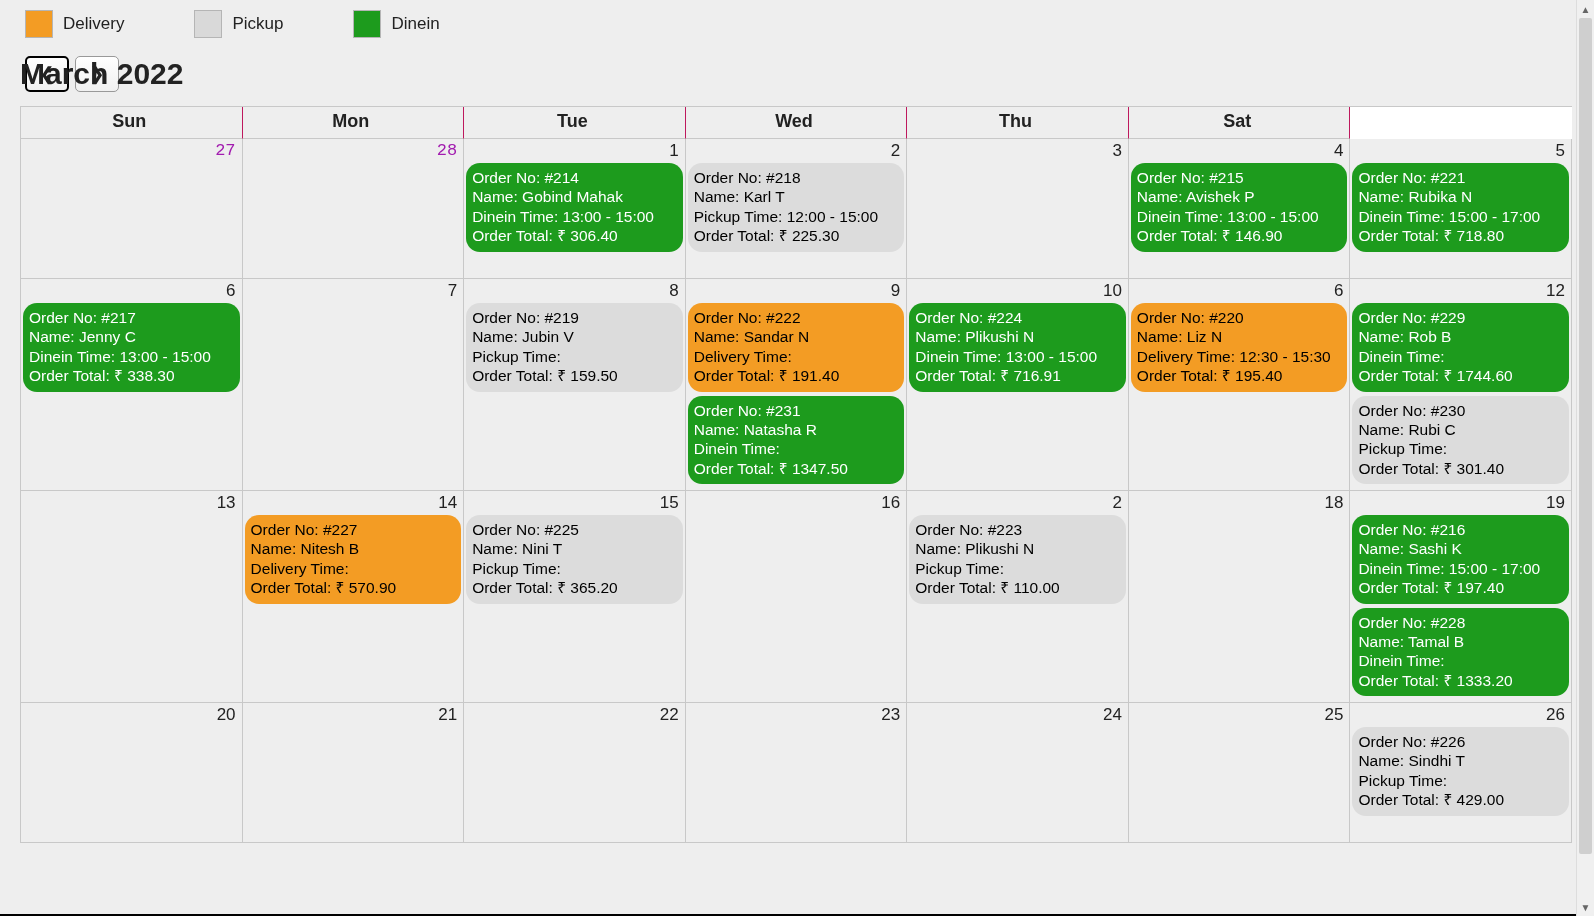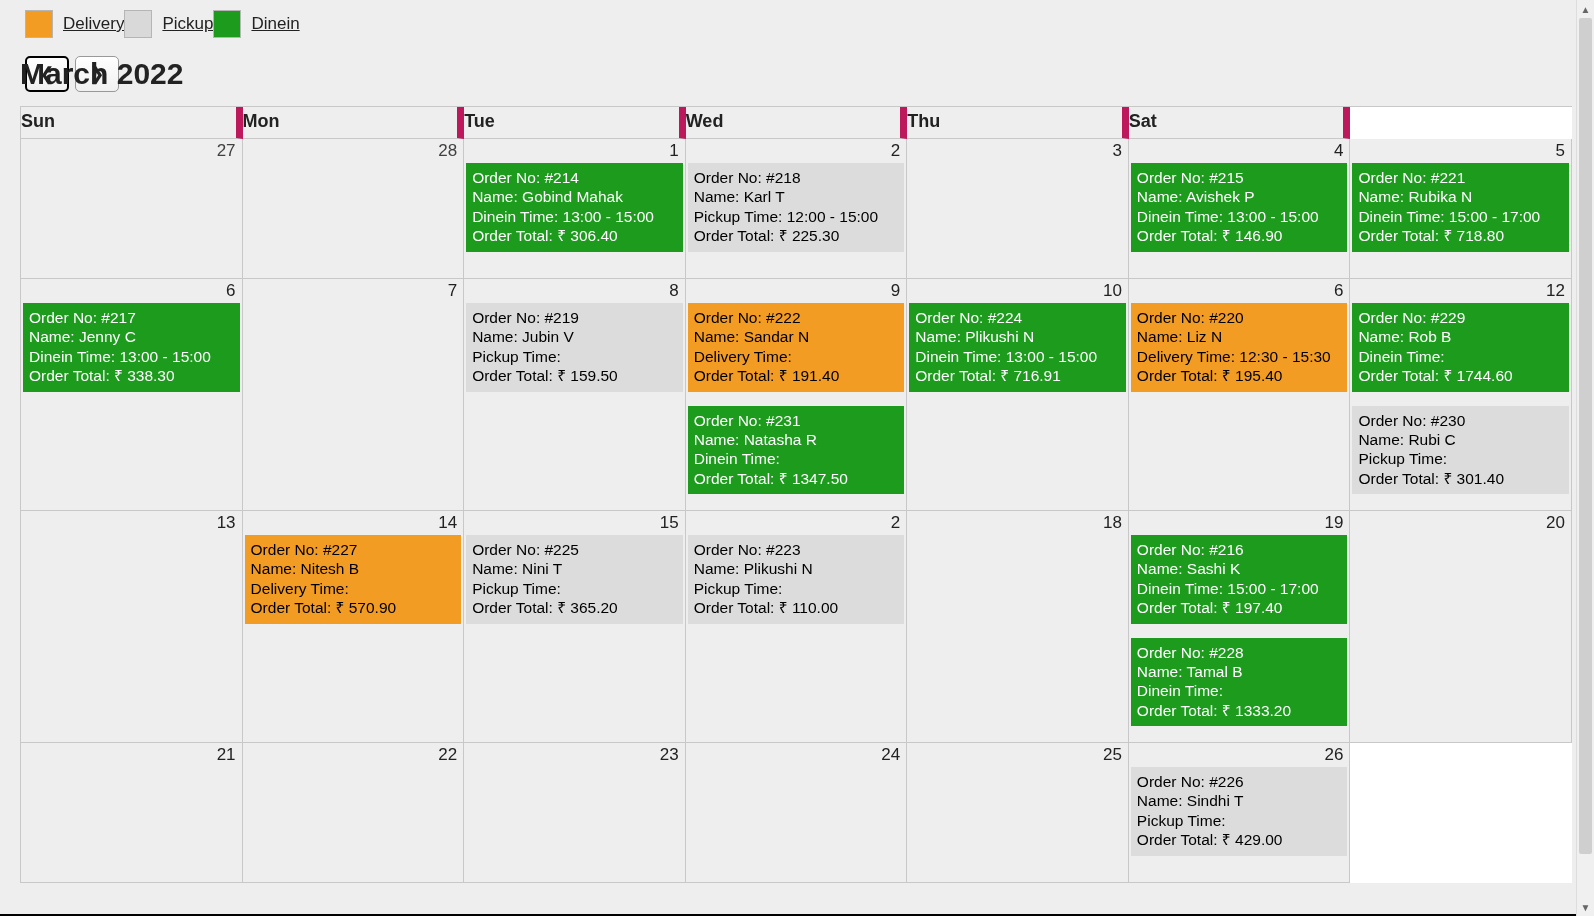--- a/index.html
+++ b/index.html
@@ -18,23 +18,23 @@
     overflow: hidden;
   }
   .scroll-area {
     position: absolute;
     top: 0; left: 0; right: 18px; bottom: 0;
     overflow: hidden;
     padding: 6px 4px 0 20px;
   }
   .legend {
     display: flex;
+    gap: 70px;
     padding: 4px 5px 14px 5px;
     font-size: 17px;
-    text-decoration: underline;
   }
   .legend-item { display: flex; align-items: center; gap: 10px; }
   .swatch {
     width: 28px; height: 28px;
     border: 1px solid #b5b5b5;
   }
   .swatch.delivery { background: #f39c24; }
   .swatch.pickup   { background: #d9d9d9; }
   .swatch.dinein   { background: #1d9b1d; }
 
@@ -68,22 +68,23 @@
   .calendar {
     border-top: 1px solid #c8c8c8;
     border-left: 1px solid #c8c8c8;
     background: #fff;
   }
   .weekdays {
     display: grid;
     grid-template-columns: repeat(7, 1fr);
   }
   .weekday {
-    border-right: 7px solid #be185d;
+    border-right: 1px solid #be185d;
     border-bottom: 1px solid #c8c8c8;
+    text-align: center;
     font-size: 18px;
     font-weight: 700;
     padding: 4px 4px 6px 0;
     background: #eeeeee;
   }
   .grid {
     display: grid;
     grid-template-columns: repeat(7, 1fr);
   }
   .cell {
@@ -93,28 +94,28 @@
     min-height: 140px;
     position: relative;
     padding: 22px 0 2px 0;
   }
   .cell .daynum {
     position: absolute;
     top: 2px; right: 6px;
     font-size: 17px;
     color: #222;
   }
-  .cell.other .daynum { color: #404040; }
+  .cell.other .daynum { color: #a21caf; font-family: Liberation Mono, monospace; }
 
   .event {
-    margin: 2px 2px 14px 2px;
+    margin: 2px 2px 4px 2px;
     padding: 5px 6px 6px 6px;
     font-size: 15.5px;
     line-height: 1.25;
-    border-radius: 0;
+    border-radius: 14px;
   }
   .event.dinein   { background: #1d9b1d; color: #fff; }
   .event.delivery { background: #f39c24; color: #000000; }
   .event.pickup   { background: #dcdcdc; color: #000000; }
   .event .line { white-space: nowrap; overflow: hidden; text-overflow: clip; }
 
   
   .scrollbar {
     position: absolute;
     top: 0; right: 0; bottom: 0;
@@ -314,20 +315,23 @@
           <div class="cell">
             <div class="daynum">15</div>
             <div class="event pickup">
               <div class="line">Order No: #225</div>
               <div class="line">Name: Nini T</div>
               <div class="line">Pickup Time:</div>
               <div class="line">Order Total: ₹ 365.20</div>
             </div>
           </div>
           <div class="cell">
+            <div class="daynum">16</div>
+          </div>
+          <div class="cell">
             <div class="daynum">2</div>
             <div class="event pickup">
               <div class="line">Order No: #223</div>
               <div class="line">Name: Plikushi N</div>
               <div class="line">Pickup Time:</div>
               <div class="line">Order Total: ₹ 110.00</div>
             </div>
           </div>
           <div class="cell">
             <div class="daynum">18</div>

